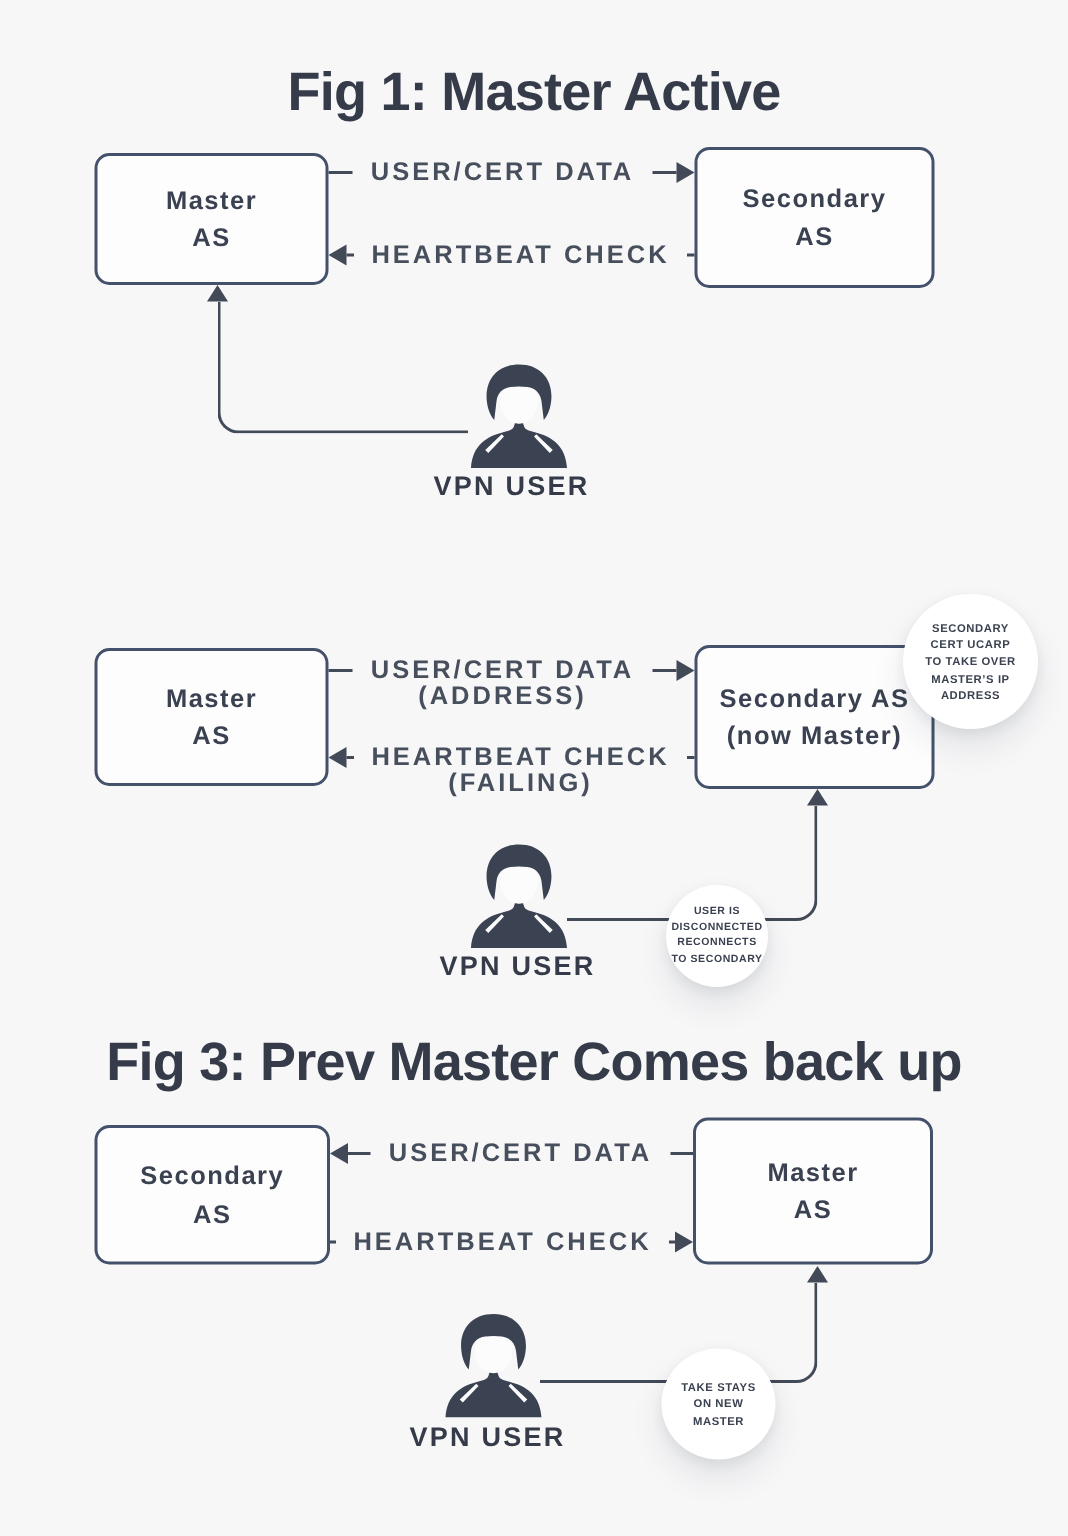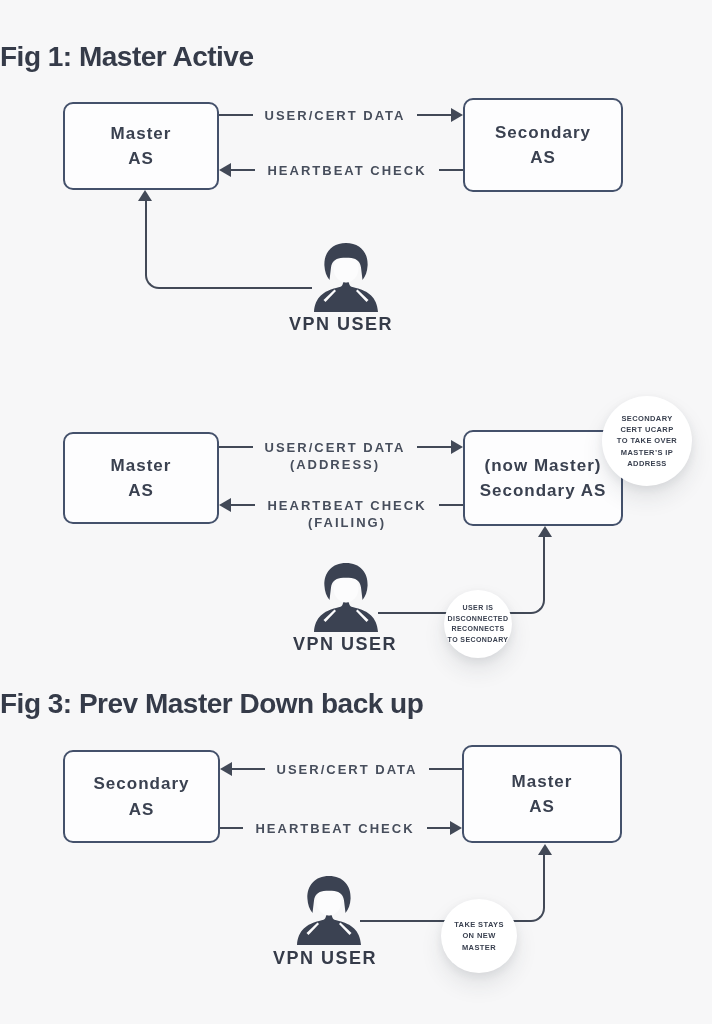--- a/index.html
+++ b/index.html
@@ -9,29 +9,29 @@
     --box-border:#44516b;
     --box-fill:#fdfdfe;
     --label:#474e5c;
     --dark:#3a4150;
   }
   *{box-sizing:border-box;margin:0;padding:0}
   html,body{background:var(--bg)}
   body{font-family:"Liberation Sans","DejaVu Sans",sans-serif;}
   .canvas{position:relative;width:712px;height:1024px;margin:0 auto;background:var(--bg);overflow:hidden}
   .fig{position:absolute;left:0;top:0;width:100%;height:100%}
-  .fig-title{position:absolute;left:0;width:712px;text-align:left;
-    font-size:28px;font-weight:800;letter-spacing:-0.5px;color:var(--ink);line-height:1.05}
+  .fig-title{position:absolute;left:0;width:712px;text-align:center;
+    font-size:36px;font-weight:800;letter-spacing:-0.5px;color:var(--ink);line-height:1.05}
   .asbox{position:absolute;border:2px solid var(--box-border);border-radius:10px;background:var(--box-fill);
     display:flex;flex-direction:column;align-items:center;justify-content:center;z-index:2}
   .asbox .bl{display:block;font-size:17px;font-weight:700;letter-spacing:1px;color:var(--dark);line-height:1.5;white-space:nowrap}
   .arrow{position:absolute;display:flex;align-items:center;height:20px;z-index:1}
   .seg{flex:1;height:2px;background:var(--line)}
   .alabel{padding:0 12px;position:relative;text-align:center;white-space:nowrap;
-    font-size:13px;font-weight:600;letter-spacing:2px;color:var(--label)}
+    font-size:17px;font-weight:600;letter-spacing:2px;color:var(--label)}
   .alabel .sub{position:absolute;left:0;right:0;top:17px;text-align:center;letter-spacing:2px}
   .ah{width:0;height:0;flex:0 0 auto}
   .ah-r{border-top:7px solid transparent;border-bottom:7px solid transparent;border-left:12px solid var(--line)}
   .ah-l{border-top:7px solid transparent;border-bottom:7px solid transparent;border-right:12px solid var(--line)}
   .ah-u{position:absolute;width:0;height:0;border-left:7px solid transparent;border-right:7px solid transparent;
     border-bottom:11px solid var(--line);z-index:1}
   .elbow{position:absolute;border:0 solid var(--line);z-index:1}
   .elbow.bl{border-left-width:2px;border-bottom-width:2px;border-bottom-left-radius:14px}
   .elbow.br{border-right-width:2px;border-bottom-width:2px;border-bottom-right-radius:14px}
   .person{position:absolute;width:72px;height:70px;z-index:3}
@@ -88,22 +88,22 @@
     <div class="vpn" style="left:241px;top:314px">VPN USER</div>
   </section>
 
   <section class="fig">
 
     <div class="asbox" style="left:63px;top:432px;width:156px;height:92px">
       <span class="bl">Master</span>
       <span class="bl">AS</span>
     </div>
     <div class="asbox" style="left:463px;top:430px;width:160px;height:96px">
+      <span class="bl">Secondary AS</span>
       <span class="bl">(now Master)</span>
-      <span class="bl">Secondary AS</span>
     </div>
 
     <div class="arrow" style="left:219px;top:437px;width:244px">
       <div class="seg"></div>
       <div class="alabel">
         <span>USER/CERT DATA</span>
         <span class="sub">(ADDRESS)</span>
       </div>
       <div class="seg"></div>
       <div class="ah ah-r"></div>
@@ -141,21 +141,21 @@
       </div>
     <div class="bubble" style="left:444px;top:590px;width:68px;height:68px;font-size:7px">
         <span class="ln">USER IS</span>
         <span class="ln">DISCONNECTED</span>
         <span class="ln">RECONNECTS</span>
         <span class="ln">TO SECONDARY</span>
       </div>
   </section>
 
   <section class="fig">
-    <h2 class="fig-title" style="top:689px">Fig 3: Prev Master Down back up</h2>
+    <h2 class="fig-title" style="top:689px">Fig 3: Prev Master Comes back up</h2>
 
     <div class="asbox" style="left:63px;top:750px;width:157px;height:93px">
       <span class="bl">Secondary</span>
       <span class="bl">AS</span>
     </div>
     <div class="asbox" style="left:462px;top:745px;width:160px;height:98px">
       <span class="bl">Master</span>
       <span class="bl">AS</span>
     </div>
 

